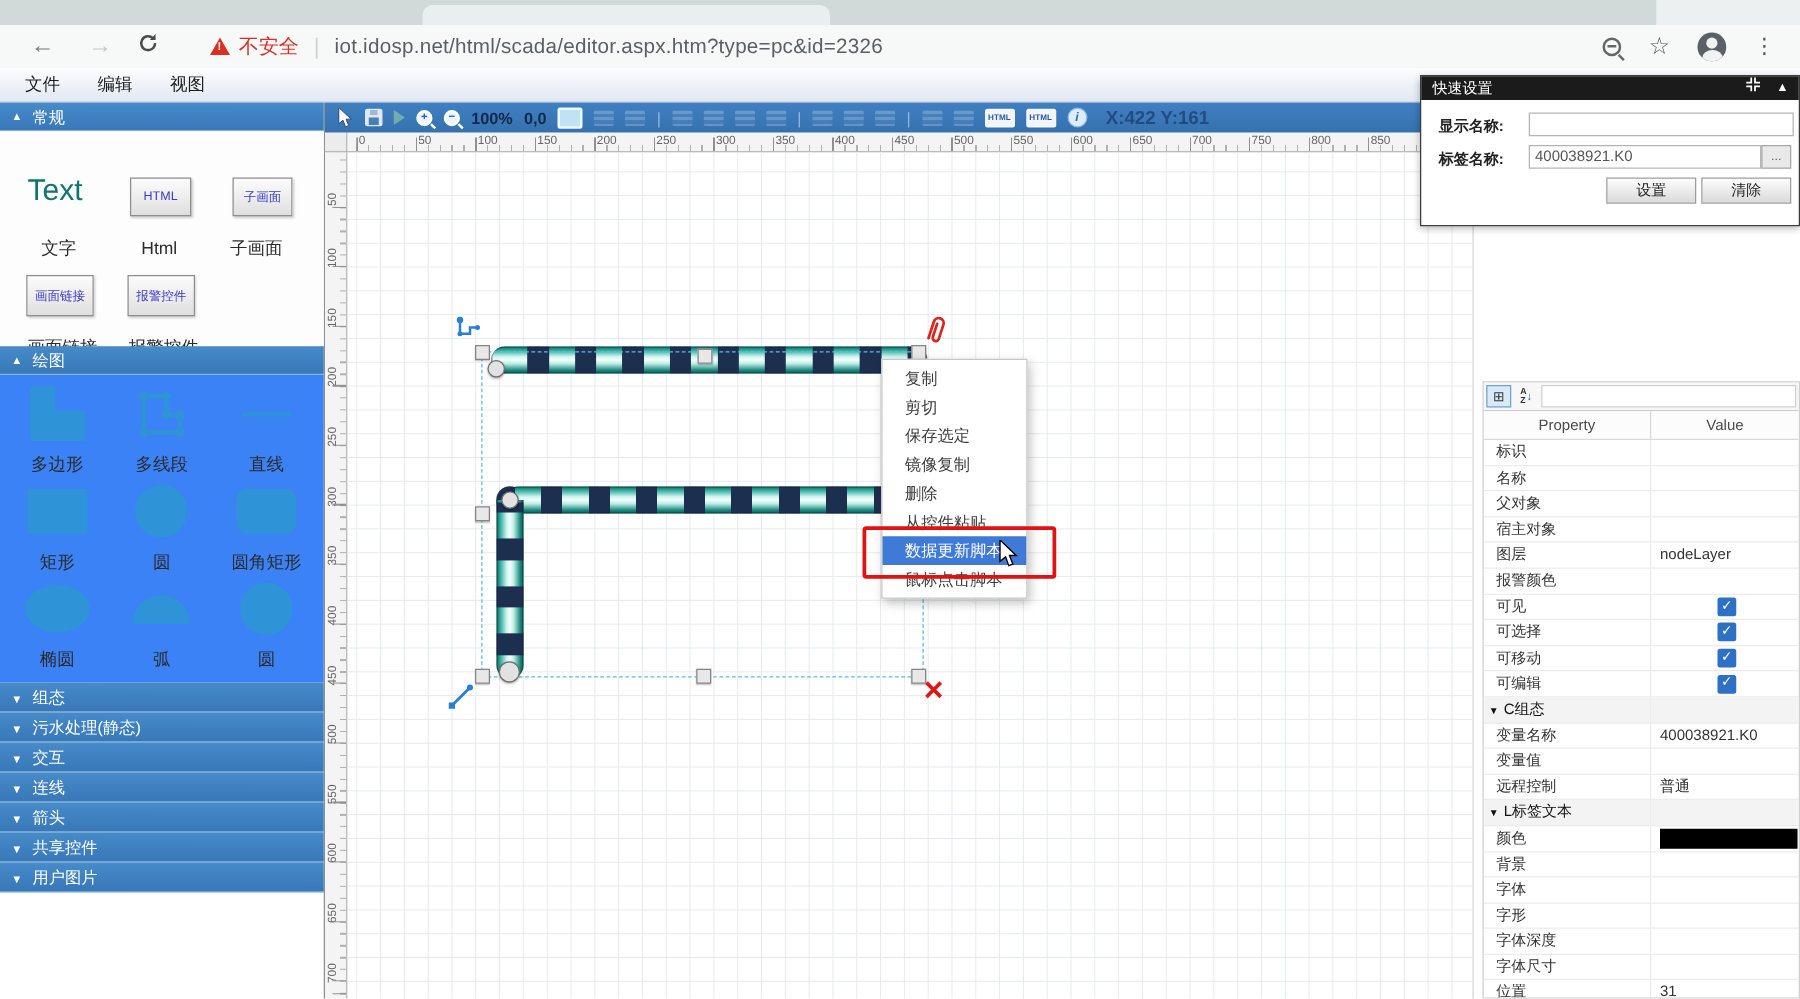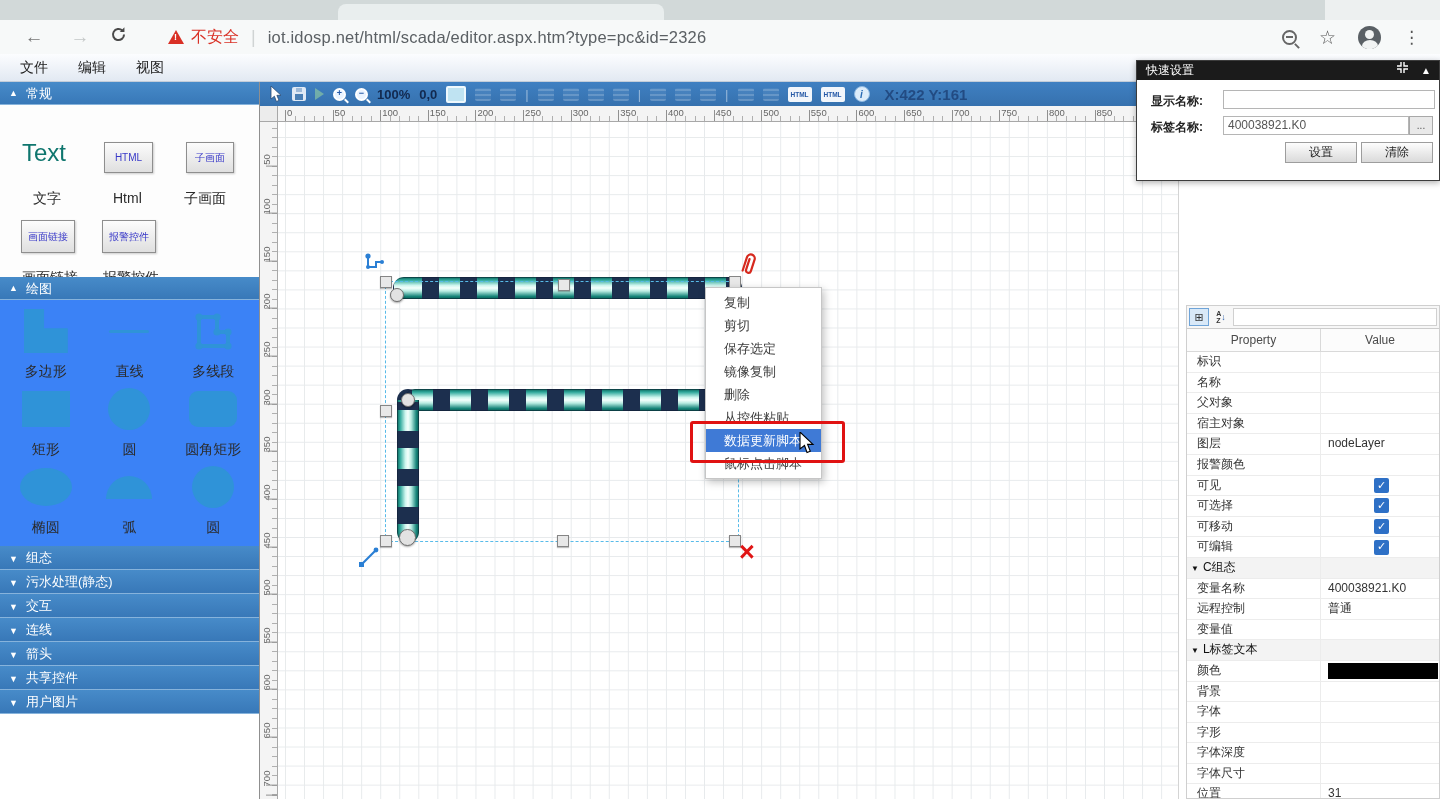--- a/index.html
+++ b/index.html
@@ -200,39 +200,39 @@
   </div>
   <div class="draw-grid" id="drawgrid">
       <div class="dcell">
         <div class="shpwrap">
           <div class="shp-polygon"></div>
         </div>
         <div class="dlbl">多边形</div>
       </div>
       <div class="dcell">
         <div class="shpwrap">
-          <div class="shp-line"></div>
-        </div>
-        <div class="dlbl">直线</div>
-      </div>
-      <div class="dcell">
-        <div class="shpwrap">
           <svg width="46" height="46" viewBox="0 0 46 46">
             <path d="M9 9 L9 38 L38 38 L38 24 L27 24 L27 9 Z" fill="none" stroke="#2f93d8" stroke-width="4" stroke-linejoin="round"></path>
             <g fill="#2f93d8">
               <circle cx="9" cy="9" r="3.6"></circle>
               <circle cx="9" cy="38" r="3.6"></circle>
               <circle cx="38" cy="38" r="3.6"></circle>
               <circle cx="38" cy="24" r="3.6"></circle>
               <circle cx="27" cy="24" r="3.6"></circle>
               <circle cx="27" cy="9" r="3.6"></circle>
             </g>
           </svg>
         </div>
         <div class="dlbl">多线段</div>
+      </div>
+      <div class="dcell">
+        <div class="shpwrap">
+          <div class="shp-line"></div>
+        </div>
+        <div class="dlbl">直线</div>
       </div>
       <div class="dcell">
         <div class="shpwrap">
           <div class="shp-rect"></div>
         </div>
         <div class="dlbl">矩形</div>
       </div>
       <div class="dcell">
         <div class="shpwrap">
           <div class="shp-circle"></div>
@@ -499,26 +499,26 @@
       </div>
       <div class="prow grp">
         <div class="c1"><span class="grp-tri">▼</span><span>C组态</span></div>
         <div class="c2"></div>
       </div>
       <div class="prow">
         <div class="c1">变量名称</div>
         <div class="c2">400038921.K0</div>
       </div>
       <div class="prow">
+        <div class="c1">变量值</div>
+        <div class="c2"></div>
+      </div>
+      <div class="prow">
         <div class="c1">远程控制</div>
         <div class="c2">普通</div>
-      </div>
-      <div class="prow">
-        <div class="c1">变量值</div>
-        <div class="c2"></div>
       </div>
       <div class="prow grp">
         <div class="c1"><span class="grp-tri">▼</span><span>L标签文本</span></div>
         <div class="c2"></div>
       </div>
       <div class="prow">
         <div class="c1">颜色</div>
         <div class="c2">
           <div class="swatch" style="background: rgb(0, 0, 0);"></div>
         </div>

